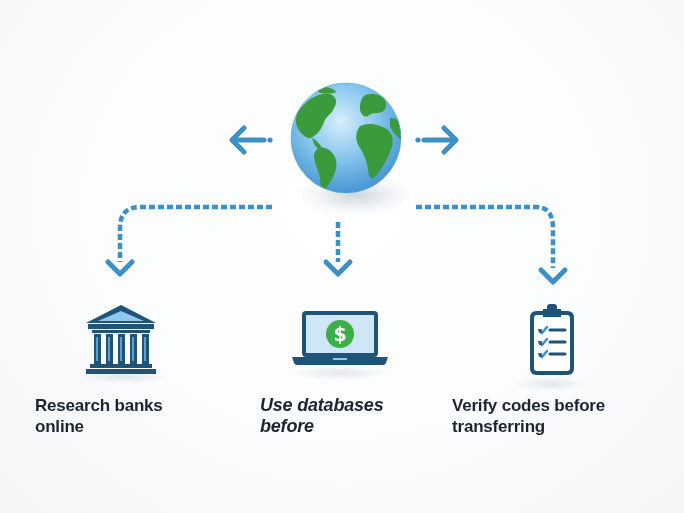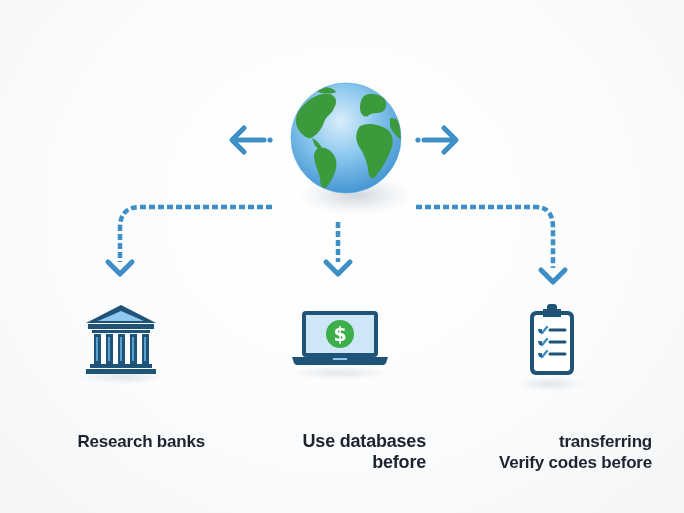--- a/index.html
+++ b/index.html
@@ -4,22 +4,22 @@
 <style>
   html, body { margin:0; padding:0; }
   body {
     width:684px; height:513px; overflow:hidden; position:relative;
     background: radial-gradient(ellipse at 50% 40%, #ffffff 0%, #fbfcfd 55%, #f3f5f7 100%);
     font-family: "Liberation Sans", "DejaVu Sans", sans-serif;
   }
   .abs { position:absolute; }
   svg { display:block; }
   .label {
-    position:absolute; text-align:right; font-weight:bold; color:#1d2430;
-    font-size:17px; line-height:21px; letter-spacing:-0.2px;margin-top:36px;
+    position:absolute; text-align:left; font-weight:bold; color:#1d2430;
+    font-size:17px; line-height:21px; letter-spacing:-0.2px;
   }
   .globe-shadow {
     position:absolute; left:300px; top:175px; width:110px; height:40px;
     border-radius:50%;
     background: radial-gradient(ellipse at center, rgba(120,140,160,0.35) 0%, rgba(160,175,190,0.12) 50%, rgba(255,255,255,0) 75%);
   }
   .icon-shadow {
     position:absolute; height:14px; border-radius:50%;
     background: radial-gradient(ellipse at center, rgba(150,165,180,0.25) 0%, rgba(255,255,255,0) 70%);
   }
@@ -153,23 +153,24 @@
     <g stroke="#1f5378" stroke-width="3" stroke-linecap="round">
       <line x1="23" y1="27" x2="38" y2="27"></line>
       <line x1="23" y1="39" x2="38" y2="39"></line>
       <line x1="23" y1="51" x2="38" y2="51"></line>
     </g>
   </svg>
 </div>
 
 <div class="label" style="left:35px; top:395px; width:170px;">
   <div>Research banks</div>
+  <div>online</div>
 </div>
 
-<div class="label" style="left:250px; top:395px; width:176px; font-size:18px; line-height:21px;">
+<div class="label" style="left:260px; top:395px; width:176px; font-size:18px; line-height:21px;font-style:italic;">
   <div>Use databases</div>
   <div>before</div>
 </div>
 
 <div class="label" style="left:452px; top:395px; width:200px;">
+  <div>Verify codes before</div>
   <div>transferring</div>
-  <div>Verify codes before</div>
 </div>
 
 </body></html>

